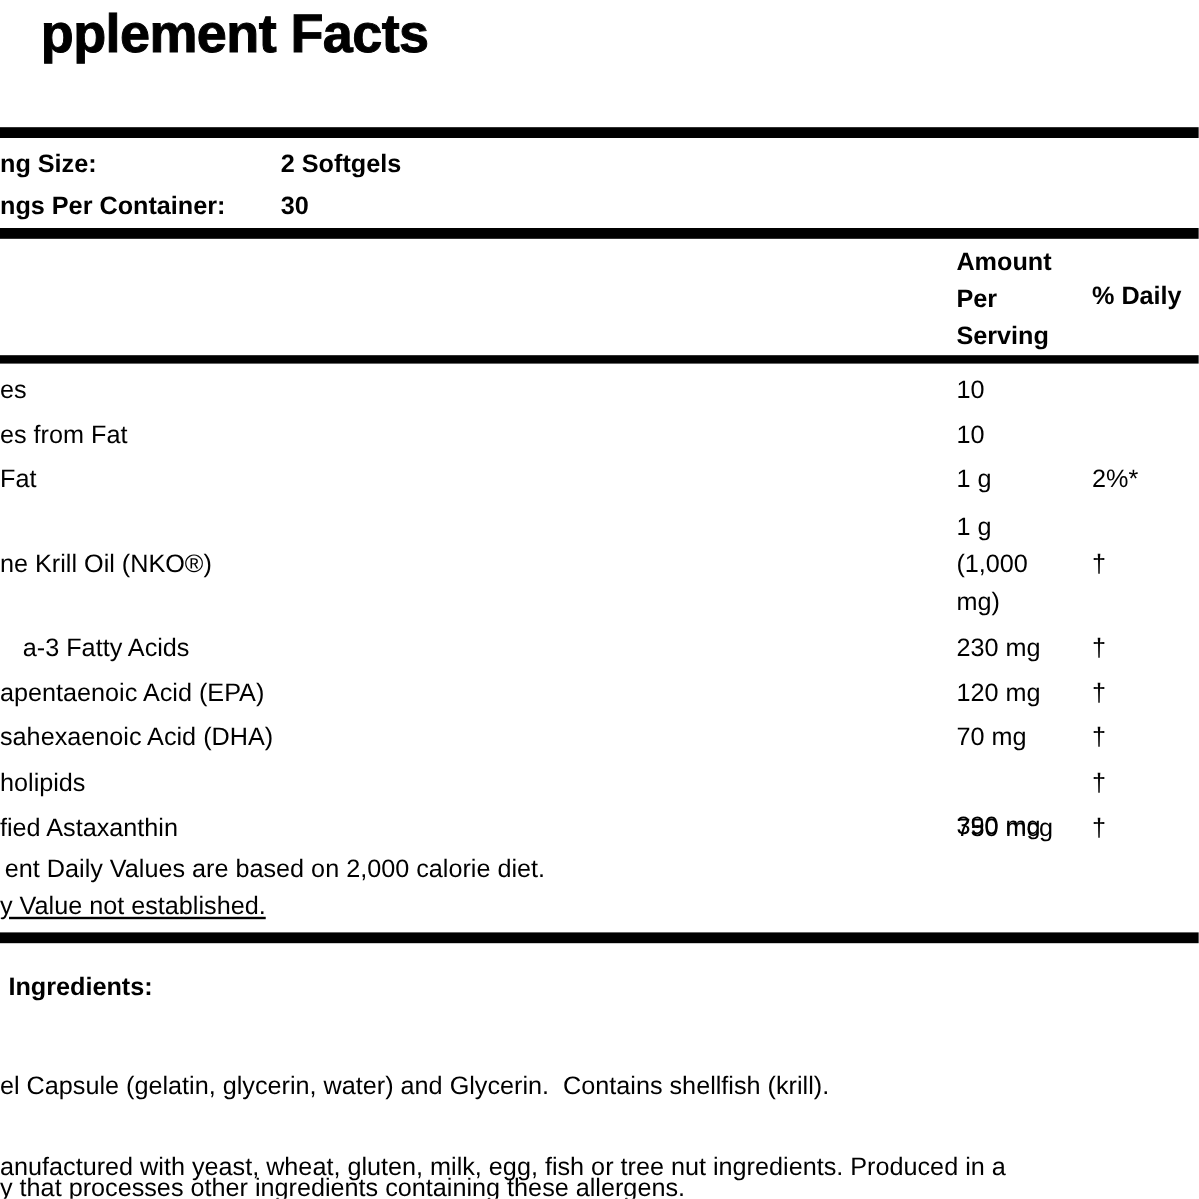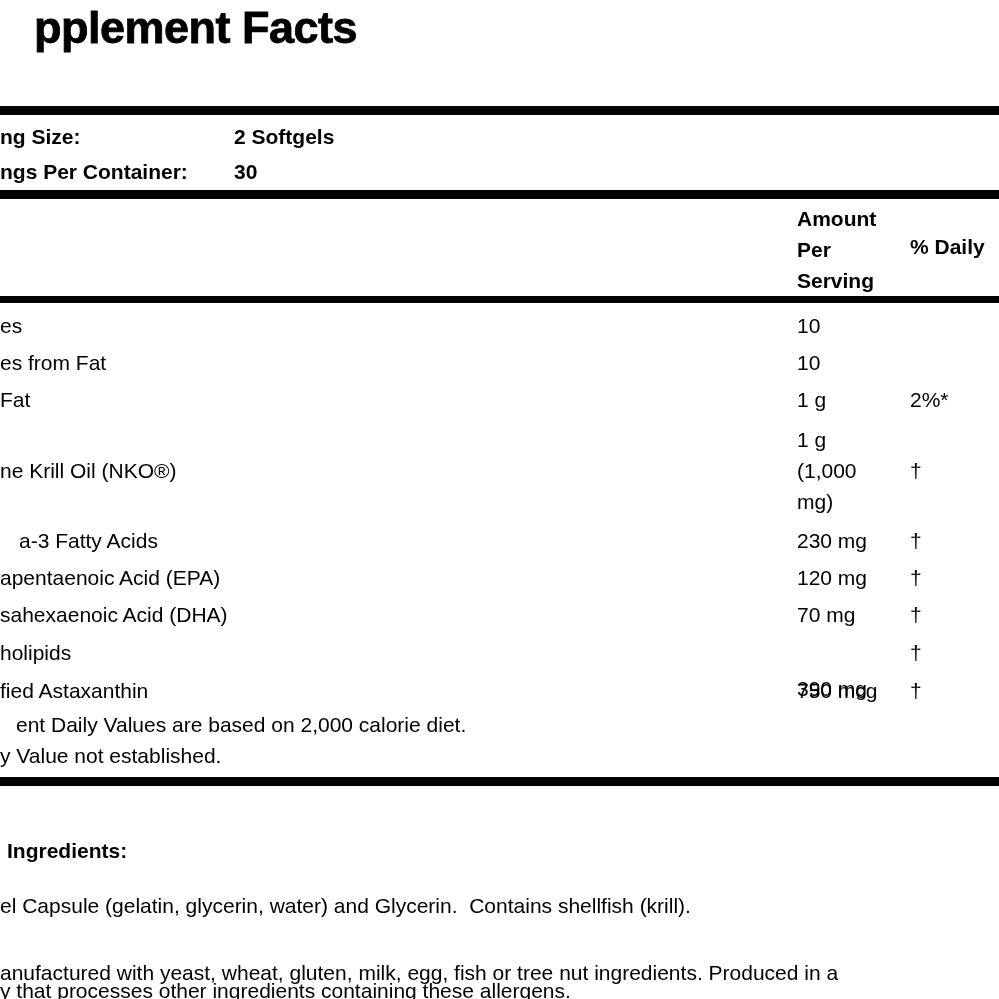--- a/index.html
+++ b/index.html
@@ -86,22 +86,22 @@
   <span class="abs body-txt row-name" style="top:640px;">holipids</span>
   <span class="abs body-txt row-amt" style="top:676px;">390 mg</span>
   <span class="abs body-txt row-dv" style="top:640px;">†</span>
 </div>
 <div>
   <span class="abs body-txt row-name" style="top:678px;">fied Astaxanthin</span>
   <span class="abs body-txt row-amt" style="top:678px;">750 mcg</span>
   <span class="abs body-txt row-dv" style="top:678px;">†</span>
 </div>
 
-<div class="abs body-txt" style="left:16px;top:712px;">ent Daily Values are based on 2,000 calorie diet.</div>
-<div class="abs body-txt" style="left:0;top:743px;">y Value not established.</div>
+<div class="abs body-txt" style="left:4px;top:712px;">ent Daily Values are based on 2,000 calorie diet.</div>
+<div class="abs body-txt" style="left:0;top:743px;text-decoration:underline;">y Value not established.</div>
 
 <div class="bar" style="top:777px;height:9px;"></div>
 
-<div class="abs body-txt bold" style="left:7px;top:838px;">Ingredients:</div>
+<div class="abs body-txt bold" style="left:7px;top:810px;">Ingredients:</div>
 <div class="abs body-txt" style="left:0;top:861px;margin-top:32px;">el Capsule (gelatin, glycerin, water) and Glycerin.  Contains shellfish (krill).</div>
 
 <div class="abs body-txt" style="left:0;top:916px;margin-top:44px;">anufactured with yeast, wheat, gluten, milk, egg, fish or tree nut ingredients. Produced in a</div>
 <div class="abs body-txt" style="left:0;top:946px;margin-top:32px;">y that processes other ingredients containing these allergens.</div>
 
 </body></html>

